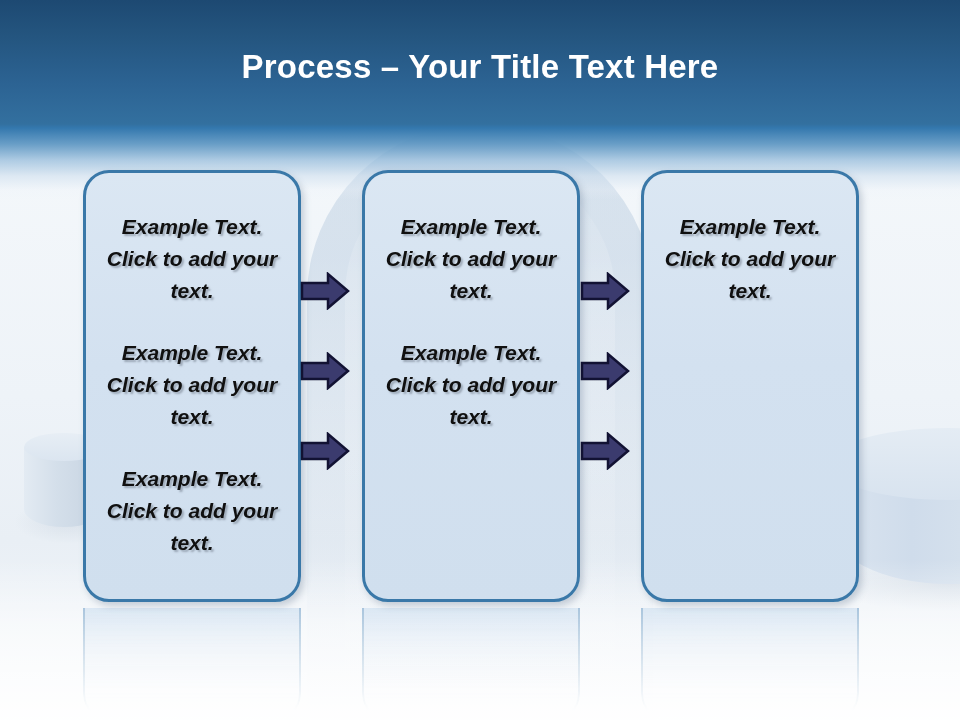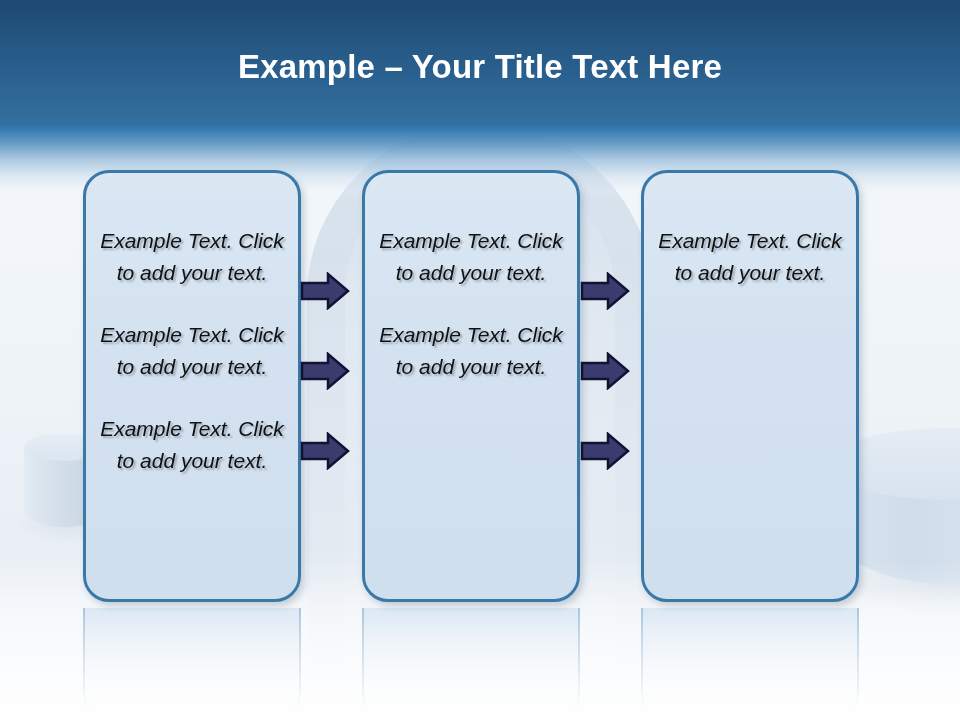--- a/index.html
+++ b/index.html
@@ -197,26 +197,26 @@
     left: 0;
     top: 0;
     width: 100%;
     padding-top: 38px;
     box-sizing: border-box;
   }
 
   .para {
     text-align: center;
     font-style: italic;
-    font-weight: normal;
+    font-weight: bold;
     font-size: 21px;
     line-height: 32px;
     color: #101010;
     padding: 0 10px;
-    margin: 14px 0 30px 0;
+    margin: 0 0 30px 0;
     text-shadow: 2px 2px 2px rgba(110,120,135,0.55);
   }
   .para:last-child { margin-bottom: 0; }
 
   
   .arrow {
     position: absolute;
     width: 50px;
     height: 38px;
   }
@@ -258,21 +258,21 @@
   <div class="disc-right-top"></div>
 
   <div class="disc-left-shadow"></div>
   <div class="disc-left-body"></div>
   <div class="disc-left-top"></div>
 
   <div class="floor-sheen"></div>
 
   <div class="header-band"></div>
   <div class="slide-title">
-    <span class="t-bold">Example</span><span class="t-rest"> – Your Title Text Here</span>
+    <span class="t-bold">Process</span><span class="t-rest"> – Your Title Text Here</span>
   </div>
 
   <div class="reflection refl-1"></div>
   <div class="reflection refl-2"></div>
   <div class="reflection refl-3"></div>
 
   <div class="box box-1">
     <div class="box-inner">
       <p class="para">Example Text. Click  to add your text.</p>
       <p class="para">Example Text. Click  to add your text.</p>

